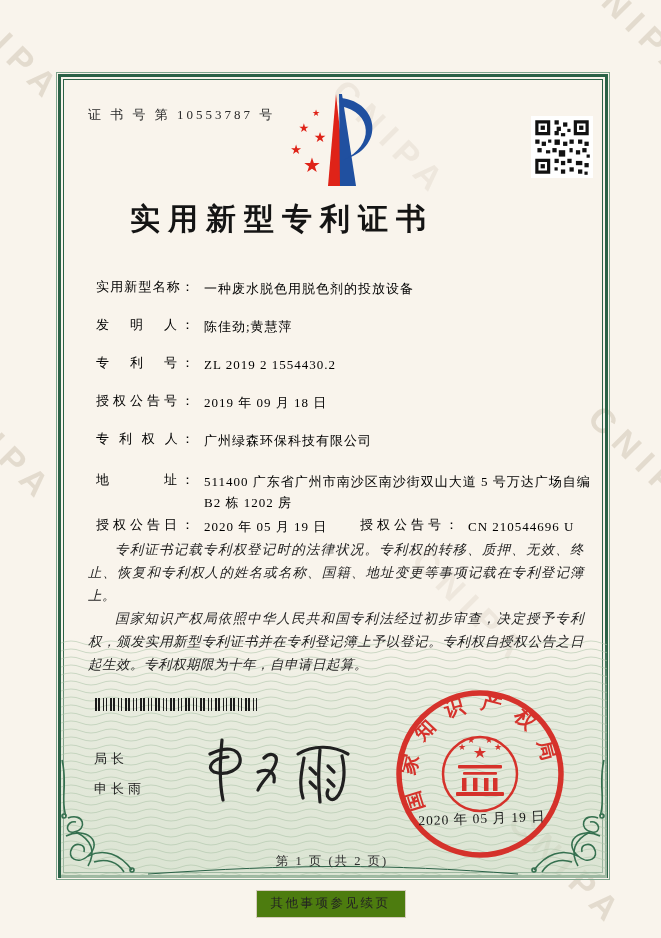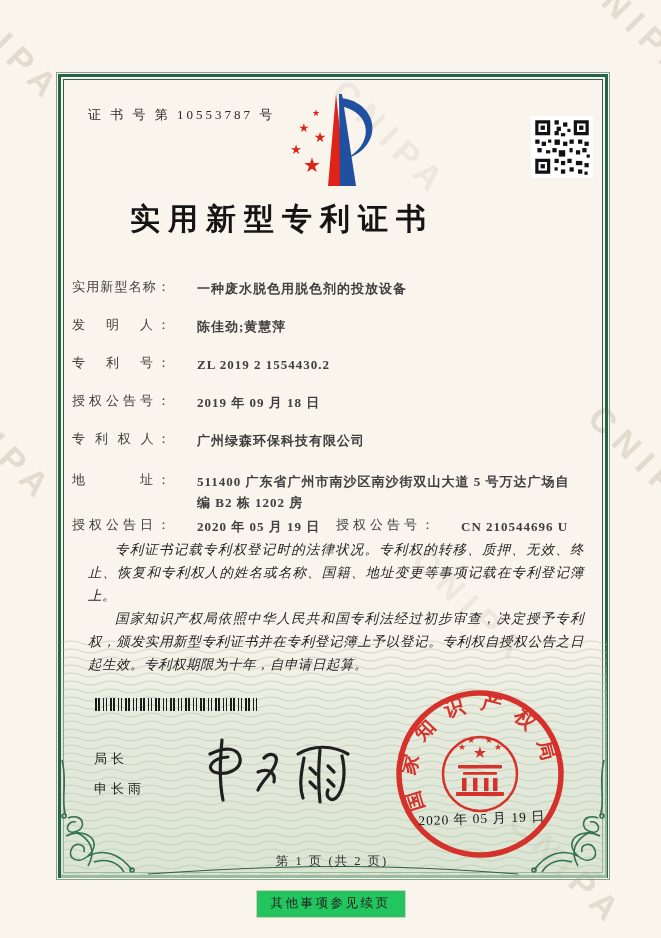--- a/index.html
+++ b/index.html
@@ -24,24 +24,24 @@
   .wash{position:absolute;left:61px;top:638px;width:546px;height:240px;z-index:1;
     background:linear-gradient(180deg,rgba(216,228,211,0) 0%,rgba(212,225,206,0.45) 28%,rgba(206,221,200,0.7) 100%);}
   .wash svg{position:absolute;inset:0;}
   
   .cert-no{position:absolute;left:88px;top:106px;font-size:13px;letter-spacing:3px;z-index:2;}
   .logo{position:absolute;left:276px;top:90px;width:112px;height:106px;z-index:2;}
   .qr{position:absolute;left:531px;top:116px;width:62px;height:62px;z-index:2;background:#fff;}
   .title{position:absolute;left:56px;top:199px;width:452px;text-align:center;
     font-size:30px;font-weight:bold;letter-spacing:8px;color:#141414;z-index:2;}
   
-  .row{position:absolute;left:72px;width:502px;display:flex;font-size:13px;
-    letter-spacing:1px;z-index:2;color:#404040;}
+  .row{position:absolute;left:96px;width:502px;display:flex;font-size:13px;
+    letter-spacing:1px;z-index:2;color:#000000;}
   .flabel{flex:none;display:inline-block;width:99px;text-align:justify;text-align-last:justify;}
-  .fvalue{margin-left:26px;display:inline-block;max-width:388px;vertical-align:top;line-height:21px;font-weight:bold;}
+  .fvalue{margin-left:9px;display:inline-block;max-width:388px;vertical-align:top;line-height:21px;}
   .pair{display:flex;}
   
   .body-text{position:absolute;left:88px;top:538px;width:496px;z-index:2;
     font-size:13.5px;line-height:23px;text-align:justify;font-style:italic;
     letter-spacing:0.5px;color:#1f1f1f;}
   .body-text p{margin:0;text-indent:2em;}
   
   .barcode{position:absolute;left:95px;top:698px;width:163px;height:13px;z-index:2;
     background:repeating-linear-gradient(90deg,
       #1b1b1b 0 2px,transparent 2px 3px,
@@ -51,21 +51,21 @@
   .director{position:absolute;left:94px;top:744px;z-index:2;
     font-family:"Liberation Sans",sans-serif;font-size:13px;letter-spacing:4px;
     line-height:30px;color:#1d1d1d;}
   .signature{position:absolute;left:198px;top:730px;width:168px;height:88px;z-index:3;}
   .seal{position:absolute;left:392px;top:686px;width:176px;height:176px;z-index:2;}
   .seal-date{position:absolute;left:402px;top:810px;width:160px;text-align:center;
     font-size:13.5px;letter-spacing:1px;color:#161616;z-index:3;transform:rotate(-2deg);}
   .page-info{position:absolute;left:56px;top:853px;width:552px;text-align:center;
     font-size:12.5px;letter-spacing:2px;z-index:2;color:#2d2d2d;}
   .footer-note{position:absolute;left:50%;transform:translateX(-50%);top:890px;z-index:2;
-    background:#22c55e;border:1px solid #d5ccbc;padding:4px 14px 5px;
+    background:#4d7c0f;border:1px solid #d5ccbc;padding:4px 14px 5px;
     font-size:12.5px;letter-spacing:2.5px;color:#222;}
   .flourish{position:absolute;z-index:2;}
   .bottom-curve{position:absolute;left:56px;top:858px;width:552px;height:22px;z-index:2;}
 </style>
 </head>
 <body>
 
 <div class="page">
 
   <div class="wm" style="left:-34px;top:-22px;">CNIPA</div>

